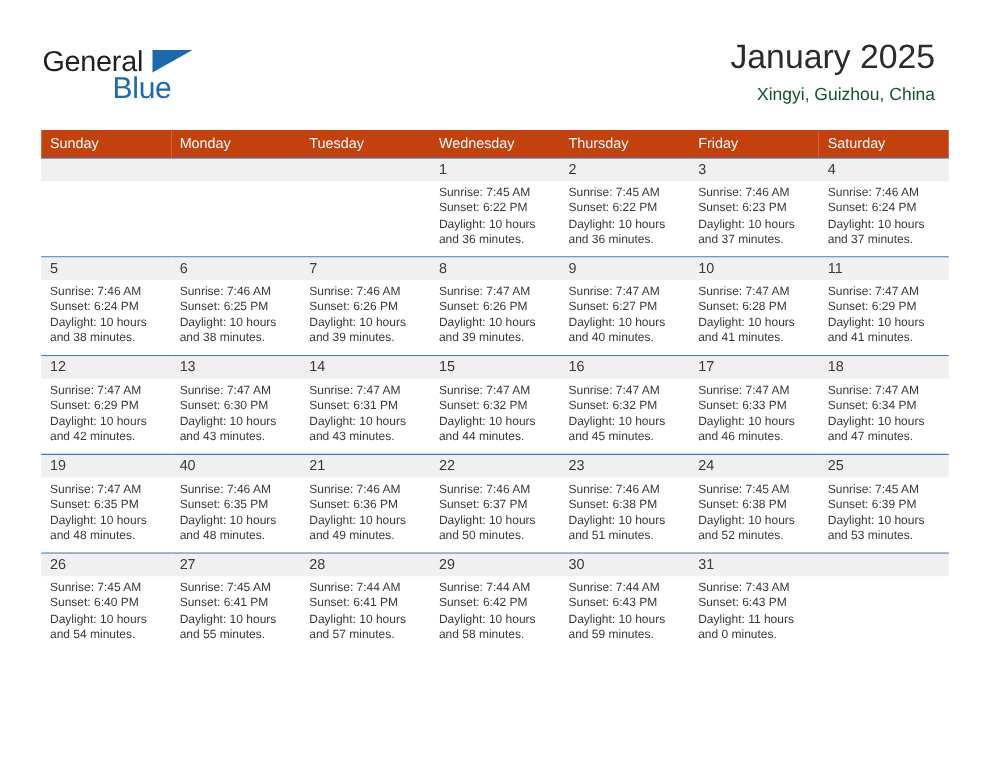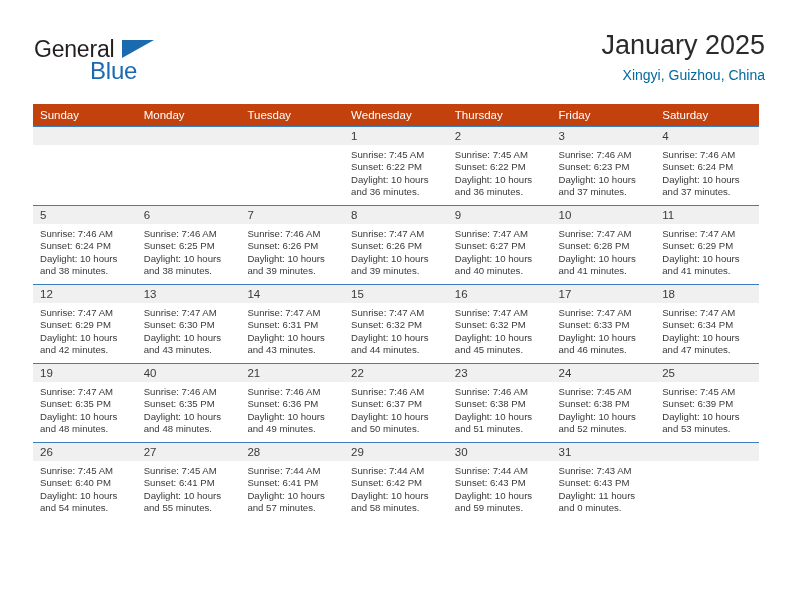--- a/index.html
+++ b/index.html
@@ -20,21 +20,21 @@
     width: 792px;
     height: 612px;
     box-sizing: border-box;
   }
 
   
   .header {
     position: absolute;
     left: 34px;
     top: 28px;
-    right: 27px;
+    right: 44px;
     height: 68px;
   }
   .logo {
     position: absolute;
     left: 0;
     top: 8px;
     width: 200px;
     height: 56px;
   }
   .logo-general {
@@ -73,21 +73,21 @@
     text-align: right;
   }
   .cal-title {
     font-size: 27px;
     color: #2b2b2b;
     line-height: 34px;
     white-space: nowrap;
   }
   .cal-subtitle {
     font-size: 14px;
-    color: #0369a1;
+    color: #14532d;
     line-height: 22px;
     margin-top: 2px;
     white-space: nowrap;
   }
 
   
   .calendar {
     position: absolute;
     left: 33px;
     top: 104px;

